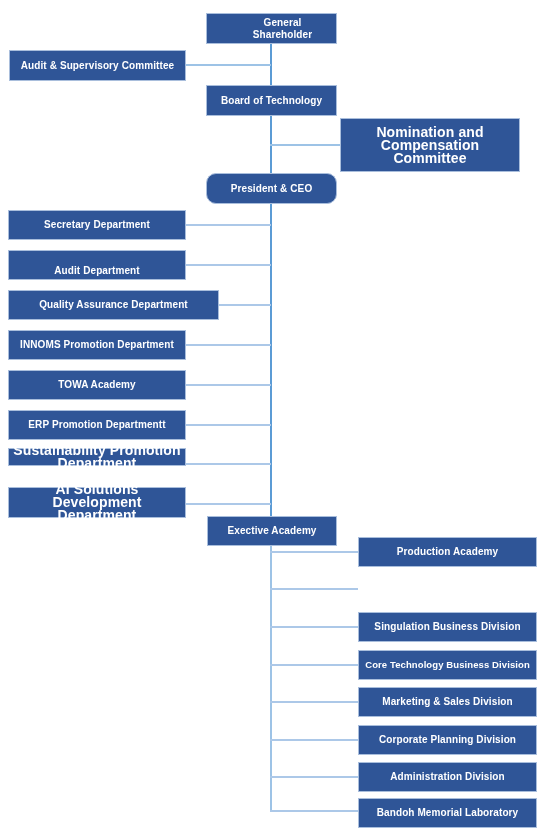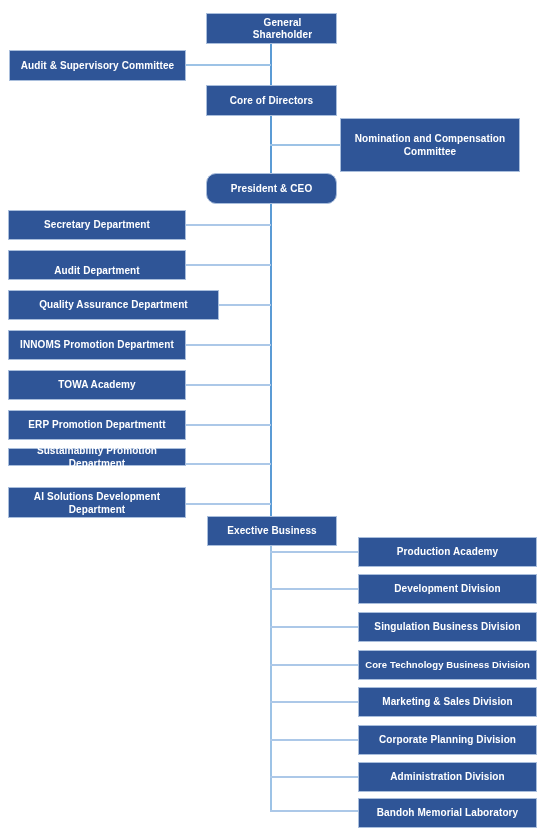--- a/index.html
+++ b/index.html
@@ -26,21 +26,21 @@
     font-size: 10px;
     line-height: 12px;
     letter-spacing: 0.1px;
     display: flex;
     align-items: center;
     justify-content: center;
     text-align: center;
     padding: 2px 4px;
     z-index: 3;
   }
-  .node.two-line { font-size: 10px; line-height: 13px; }
+  .node.two-line { font-size: 14px; line-height: 13px; }
   .connector {
     position: absolute;
     background: #5B9BD5;
     z-index: 1;
   }
   .connector.v { width: 2px; }
   .connector.h { height: 2px; }
   .connector.light { background: #9DC3E6; }
   .connector.hair { background: #ACC8E8; }
 </style>
@@ -81,21 +81,21 @@
 
   <div class="node" style="left:206px; top:13px; width:131px; height:31px;padding-left:26px;">
     <span>General Shareholder</span>
   </div>
 
   <div class="node" style="left:9px; top:50px; width:177px; height:31px;">
     <span>Audit &amp; Supervisory Committee</span>
   </div>
 
   <div class="node" style="left:206px; top:85px; width:131px; height:31px;">
-    <span>Core of Directors</span>
+    <span>Board of Technology</span>
   </div>
 
   <div class="node two-line" style="left:340px; top:118px; width:180px; height:54px; flex-direction:column;">
     <span>Nomination and Compensation</span>
     <span>Committee</span>
   </div>
 
   <div class="node" style="left:206px; top:173px; width:131px; height:31px;border-radius:10px;">
     <span>President &amp; CEO</span>
   </div>
@@ -128,30 +128,27 @@
     <span>Sustainability Promotion</span>
     <span>Department</span>
   </div>
 
   <div class="node two-line" style="left:8px; top:487px; width:178px; height:31px; flex-direction:column;">
     <span>AI Solutions Development</span>
     <span>Department</span>
   </div>
 
   <div class="node" style="left:207px; top:516px; width:130px; height:30px;">
-    <span>Exective Business</span>
+    <span>Exective Academy</span>
   </div>
 
   <div class="node" style="left:358px; top:537px; width:179px; height:30px;">
     <span>Production Academy</span>
   </div>
 
-  <div class="node" style="left:358px; top:574px; width:179px; height:30px;">
-    <span>Development Division</span>
-  </div>
 
   <div class="node" style="left:358px; top:612px; width:179px; height:30px;">
     <span>Singulation Business Division</span>
   </div>
 
   <div class="node" style="left:358px; top:650px; width:179px; height:30px; font-size:9.5px;">
     <span>Core Technology Business Division</span>
   </div>
 
   <div class="node" style="left:358px; top:687px; width:179px; height:30px;">

